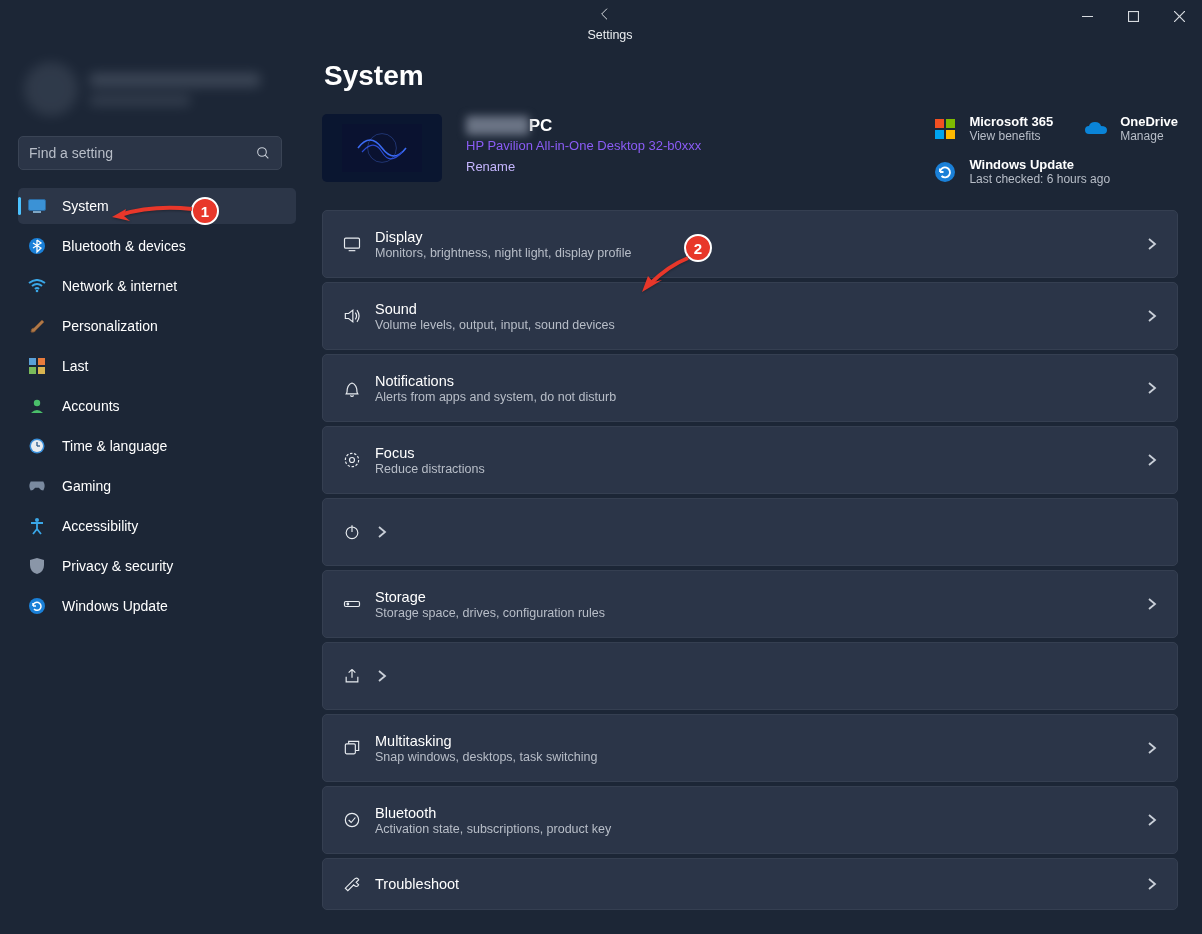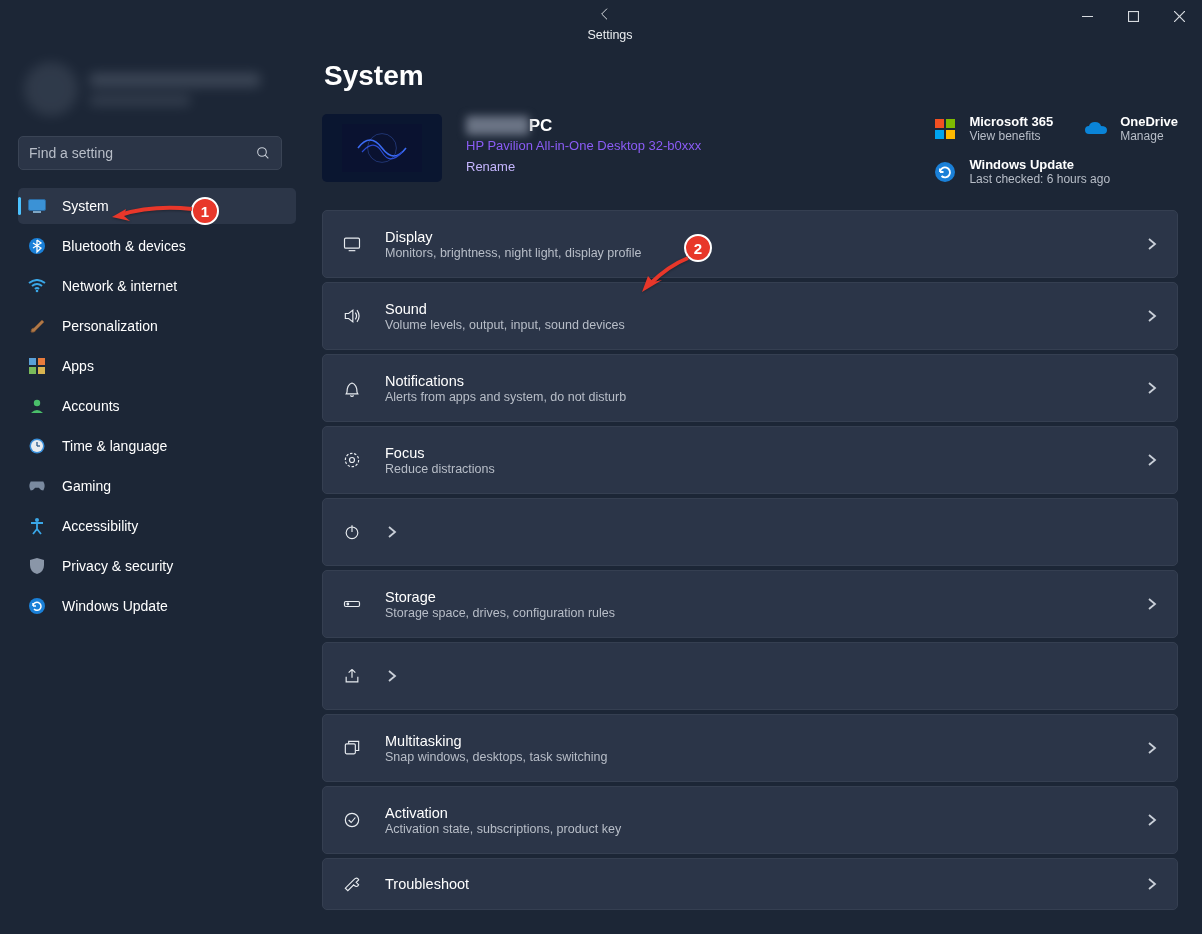--- a/index.html
+++ b/index.html
@@ -75,21 +75,21 @@
     .ql { display: flex; align-items: center; gap: 11px; cursor: pointer; }
     .ql-ico { width: 26px; height: 26px; display: flex; align-items: center; justify-content: center; }
     .ql-t .l1 { font-size: 13px; font-weight: 600; }
     .ql-t .l2 { font-size: 12px; color: #b8bec8; }
     .quick-links-row2 { margin-top: 14px; display: flex; gap: 30px; justify-content: flex-start; padding-left: 0; }
     
     .cards { display: flex; flex-direction: column; gap: 4px; }
     .card {
       background: #2b3548; border: 1px solid #353f51; border-radius: 5px;
       height: 68px; display: flex; align-items: center; padding: 0 18px;
-      cursor: pointer; gap: 22px;
+      cursor: pointer; gap: 12px;
     }
     .card-ico { width: 22px; height: 22px; display: flex; align-items: center; justify-content: center; flex-shrink: 0; }
     .card-ico svg { width: 20px; height: 20px; stroke: #e8ecf0; fill: none; stroke-width: 1.4; }
     .card-txt { flex: 1; }
     .card-title { font-size: 14.5px; color: #fff; }
     .card-sub { font-size: 12.5px; color: #b8bec8; margin-top: 1px; }
     .chev { width: 14px; height: 14px; }
     .chev svg { width: 14px; height: 14px; stroke: #c9cfd8; fill: none; stroke-width: 1.8; }
     
     .anno { position: absolute; pointer-events: none; }
@@ -186,21 +186,21 @@
       </div>
       <div class="nav-item">
         <span class="nav-ico">
             <svg width="16" height="16" viewBox="0 0 16 16">
               <rect x="0" y="0" width="7" height="7" fill="#5aa0d8"></rect>
               <rect x="9" y="0" width="7" height="7" fill="#e87b3c"></rect>
               <rect x="0" y="9" width="7" height="7" fill="#7aba5a"></rect>
               <rect x="9" y="9" width="7" height="7" fill="#d8b450"></rect>
             </svg>
           </span>
-        <span class="nav-label">Apps</span>
+        <span class="nav-label">Last</span>
       </div>
       <div class="nav-item">
         <span class="nav-ico">
             <svg width="16" height="16" viewBox="0 0 16 16">
               <circle cx="8" cy="5" r="3.2" fill="#4abf6a"></circle>
               <path d="M2 15 Q8 9 14 15 Z" fill="#4abf6a"></path>
             </svg>
           </span>
         <span class="nav-label">Accounts</span>
       </div>
@@ -429,21 +429,21 @@
             </svg></span>
       </div>
       <div class="card">
         <span class="card-ico">
             <svg viewBox="0 0 24 24">
               <circle cx="12" cy="12" r="8"></circle>
               <path d="M8 12 L11 15 L16 9"></path>
             </svg>
           </span>
         <div class="card-txt">
-            <div class="card-title">Activation</div>
+            <div class="card-title">Bluetooth</div>
             <div class="card-sub">Activation state, subscriptions, product key</div>
           </div>
         <span class="chev"><svg viewBox="0 0 14 14">
               <path d="M4 2 L10 7 L4 12"></path>
             </svg></span>
       </div>
       <div class="card" style="height:52px">
         <span class="card-ico">
             <svg viewBox="0 0 24 24">
               <path d="M14 7 Q18 3 20 7 L17 10 L20 13 Q18 17 14 13 L7 20 L4 17 L11 10 Z"></path>

